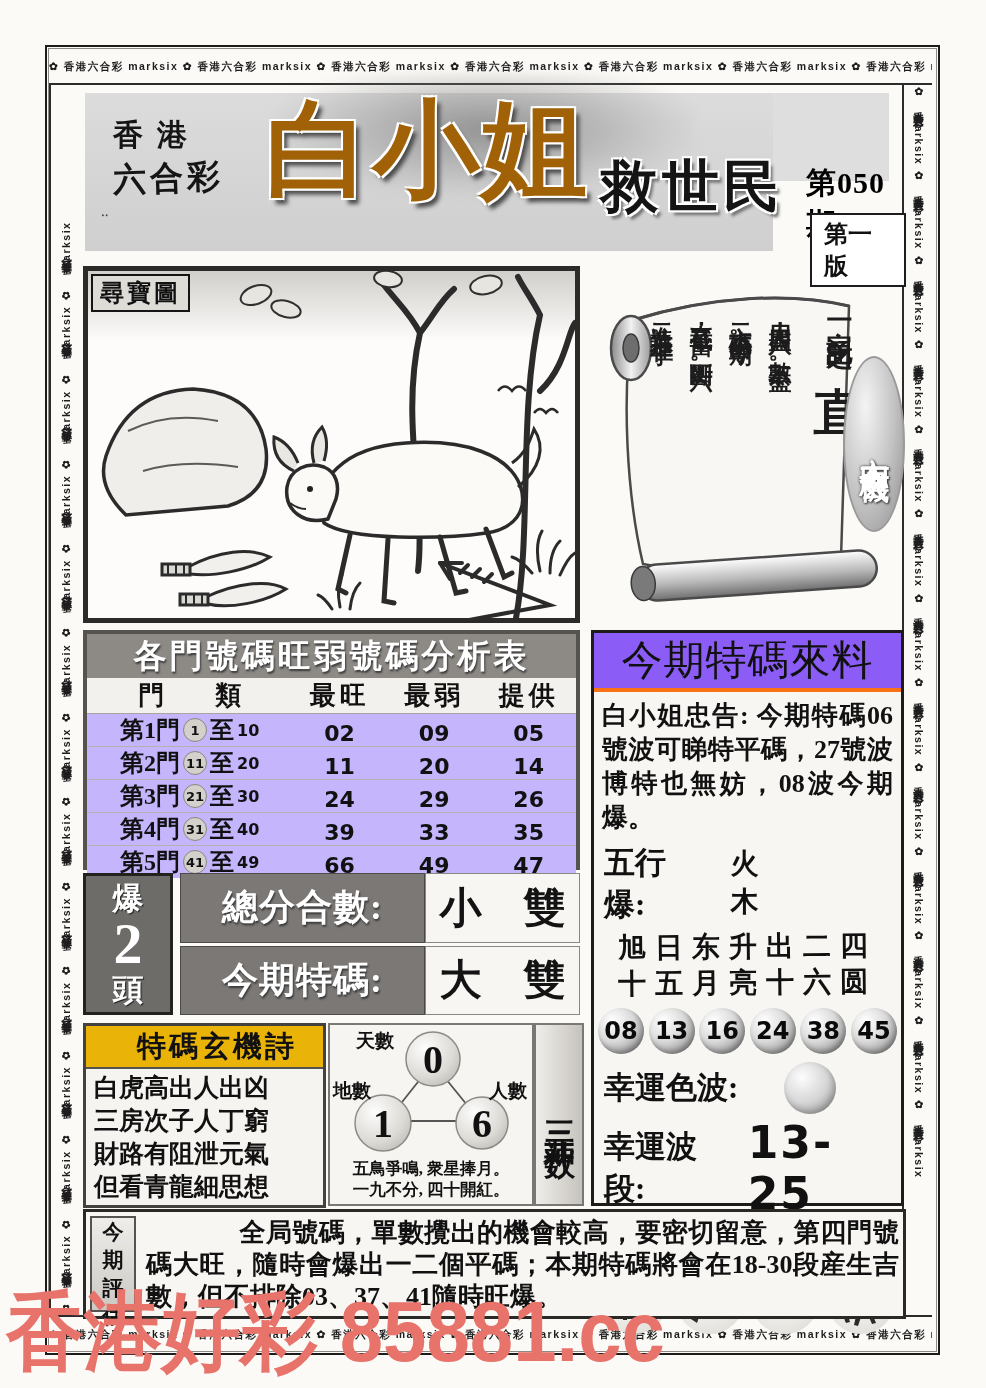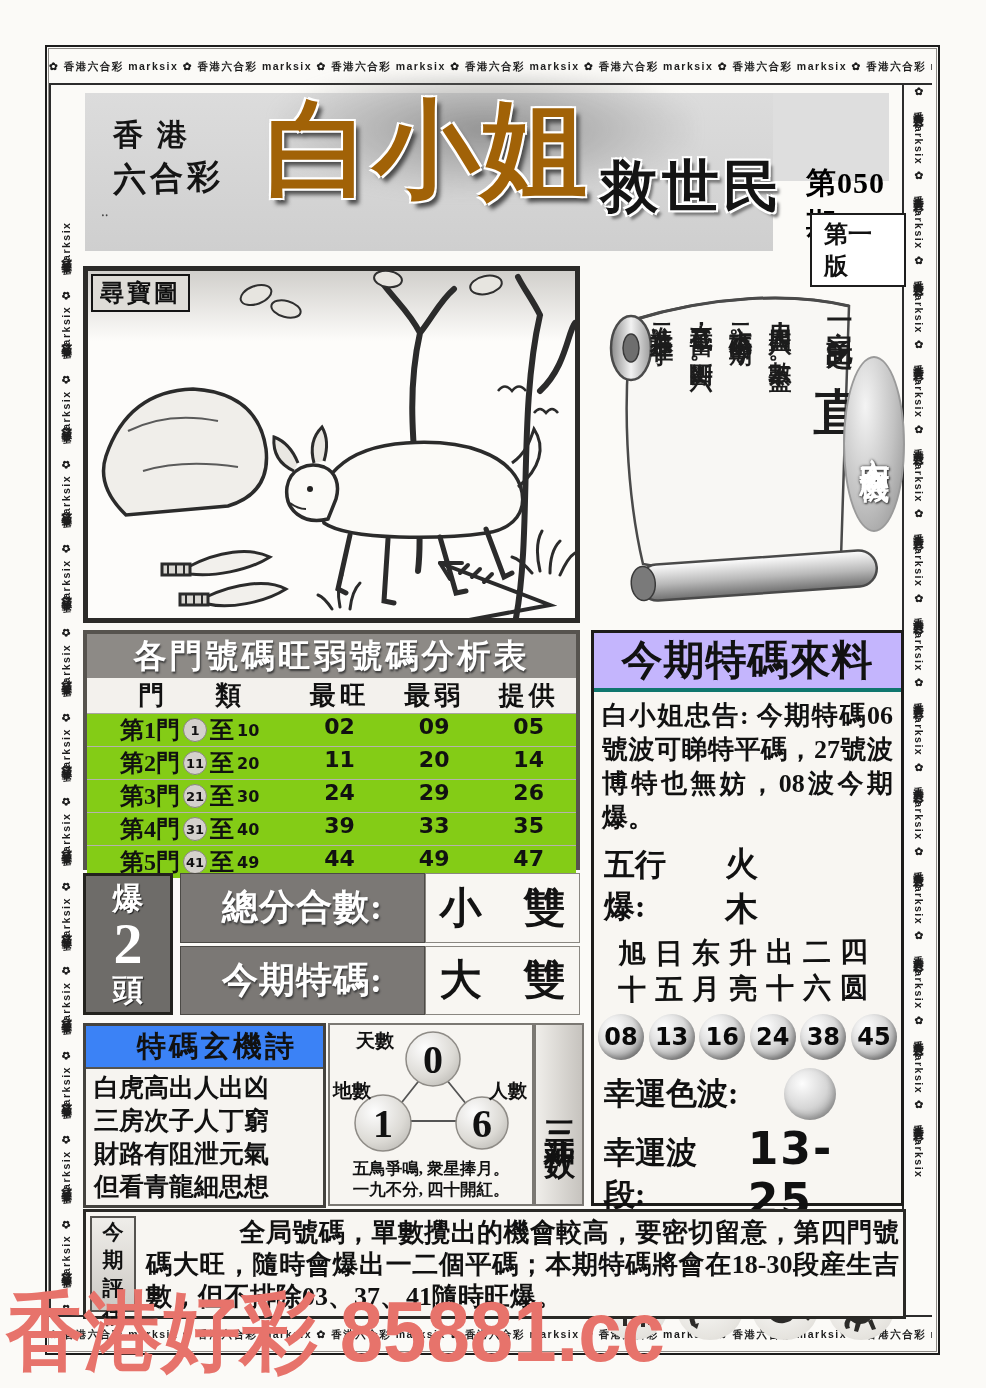--- a/index.html
+++ b/index.html
@@ -65,21 +65,21 @@
        text-shadow:0 0 3px #4c4c4c,1px 1px 2px #333;}
 
   
   .table{position:absolute;left:4px;top:547px;width:489px;height:232px;border:4px solid #56534e;
         background:#edebe7;display:flex;flex-direction:column;}
   .tbl-title{height:44px;background:#8d8a86;color:#fff;font-size:33px;font-weight:900;
         font-family:"Liberation Serif",serif;display:flex;align-items:center;justify-content:center;
         letter-spacing:3px;text-shadow:1px 2px 2px #3a3a3a;}
   .tbl-head{display:flex;height:36px;align-items:center;background:#f3f1ed;border-bottom:1px solid #a8a5a0;
         font-weight:900;font-size:26px;font-family:"Liberation Serif",serif;}
-  .tbl-row{display:flex;flex:1;align-items:flex-start;border-bottom:1px solid #b5b2ad;background:#84cc16;}
+  .tbl-row{display:flex;flex:1;align-items:flex-end;border-bottom:1px solid #b5b2ad;background:#c4b5fd;}
   .tbl-row:last-child{border-bottom:none;}
   .c-gate{width:42%;display:flex;align-items:center;justify-content:center;gap:3px;}
   .c-num{width:19.33%;text-align:center;font-family:"DejaVu Sans",sans-serif;font-weight:700;font-size:22px;}
   .h-gate{width:42%;display:flex;justify-content:space-evenly;}
   .h-num{width:19.33%;text-align:center;letter-spacing:4px;}
   .gate-name{font-family:"Liberation Serif",serif;font-weight:900;font-size:24px;}
   .circ{width:22px;height:22px;border-radius:50%;background:#d4d1cc;border:1px solid #89867f;
         font-size:13px;font-weight:700;display:flex;align-items:center;justify-content:center;
         font-family:"DejaVu Sans",sans-serif;}
   .endnum{font-size:16px;font-family:"DejaVu Sans",sans-serif;font-weight:600;}
@@ -95,48 +95,48 @@
   .burst-row{flex:1;display:flex;}
   .burst-label{width:243px;background:#7b7875;border:1px solid #4c4a46;color:#fff;font-size:36px;
         font-weight:900;font-family:"Liberation Serif",serif;display:flex;align-items:center;
         justify-content:center;text-shadow:1px 2px 2px #3a3a3a;letter-spacing:1px;}
   .burst-value{flex:1;background:#f8f6f2;border:1px solid #8a8781;color:#131313;font-size:42px;
         font-weight:900;font-family:"Liberation Serif",serif;display:flex;align-items:center;justify-content:center;}
 
   
   .poem{position:absolute;left:4px;top:940px;width:237px;height:179px;border:3px solid #44423e;
         background:#f6f4f0;display:flex;flex-direction:column;}
-  .poem-title{height:42px;background:#3b82f6;border-bottom:2px solid #55534f;font-size:29px;
+  .poem-title{height:42px;background:#eab308;border-bottom:2px solid #55534f;font-size:29px;
         font-weight:900;font-family:"Liberation Serif",serif;display:flex;align-items:center;
         justify-content:center;letter-spacing:3px;padding-left:25px;}
   .poem-body{flex:1;display:flex;flex-direction:column;justify-content:space-evenly;padding:2px 8px;}
   .poem-line{font-size:25px;font-weight:900;font-family:"Liberation Serif",serif;display:flex;
         justify-content:space-between;}
 
   
   .sanyuan{position:absolute;left:249px;top:940px;width:202px;height:179px;border:2px solid #7b7873;
         background:#f7f5f1;}
   .sy-caption{position:absolute;left:0;bottom:4px;width:100%;text-align:center;
         font-family:"Liberation Serif",serif;font-weight:900;font-size:16.5px;line-height:21px;}
   .sy-label{position:absolute;left:455px;top:940px;width:46px;height:179px;border:2px solid #7b7873;
         background:linear-gradient(90deg,#f0eeea,#c6c3be);writing-mode:vertical-rl;display:flex;
         align-items:center;justify-content:center;font-size:31px;font-weight:700;
         font-family:"Liberation Serif",serif;letter-spacing:9px;}
 
   
   .special{position:absolute;left:512px;top:547px;width:307px;height:570px;border:3px solid #1d1c1a;
         background:#f8f6f2;display:flex;flex-direction:column;}
-  .sp-title{height:56px;border-bottom:4px solid #0f766e;background:#c4b5fd;display:flex;
-        align-items:center;justify-content:center;font-size:41px;font-weight:700;
+  .sp-title{height:56px;border-bottom:4px solid #f97316;background:#8b5cf6;display:flex;
+        align-items:center;justify-content:center;font-size:41px;font-weight:400;
         font-family:"Liberation Serif",serif;letter-spacing:1px;}
   .sp-advice{padding:7px 8px 2px;font-size:26px;font-weight:900;font-family:"Liberation Serif",serif;
         line-height:34px;text-align:justify;}
   .sp-wuxing{display:flex;align-items:baseline;padding:5px 10px 1px;}
   .sp-wuxing .lbl{font-size:31px;font-weight:900;font-family:"Liberation Serif",serif;}
-  .sp-wuxing .val{font-size:33px;font-weight:900;font-family:"Liberation Serif",serif;margin-left:24px;
+  .sp-wuxing .val{font-size:28px;font-weight:900;font-family:"Liberation Serif",serif;margin-left:24px;
         letter-spacing:26px;}
   .sp-hand{text-align:center;font-family:"Liberation Serif",serif;font-size:28px;font-weight:600;
         letter-spacing:9px;line-height:36px;transform:rotate(-0.6deg);padding-top:2px;}
   .sp-balls{display:flex;justify-content:space-between;padding:7px 4px 3px;}
   .ball{width:46px;height:46px;border-radius:50%;
         background:radial-gradient(circle at 32% 28%,#ffffff,#dadada 45%,#9e9e9e 78%,#8a8a8a);
         box-shadow:inset -2px -3px 5px rgba(0,0,0,.28);display:flex;align-items:center;justify-content:center;
         font-family:"DejaVu Sans",sans-serif;font-weight:800;font-size:24px;color:#0a0a0a;}
   .sp-wave{display:flex;align-items:center;padding:5px 10px 1px;}
   .sp-wave .lbl,.sp-range .lbl{font-size:31px;font-weight:900;font-family:"Liberation Serif",serif;}
@@ -354,21 +354,21 @@
         <div class="c-num">33</div>
         <div class="c-num">35</div>
       </div>
       <div class="tbl-row">
         <div class="c-gate">
             <span class="gate-name">第5門</span>
             <span class="circ">41</span>
             <span class="gate-name">至</span>
             <span class="endnum">49</span>
           </div>
-        <div class="c-num">44</div>
+        <div class="c-num">66</div>
         <div class="c-num">49</div>
         <div class="c-num">47</div>
       </div>
     </div>
 
     <div class="burst">
       <div class="burst-side">
         <span class="s1">爆</span>
         <span class="s2">2</span>
         <span class="s3">頭</span>

